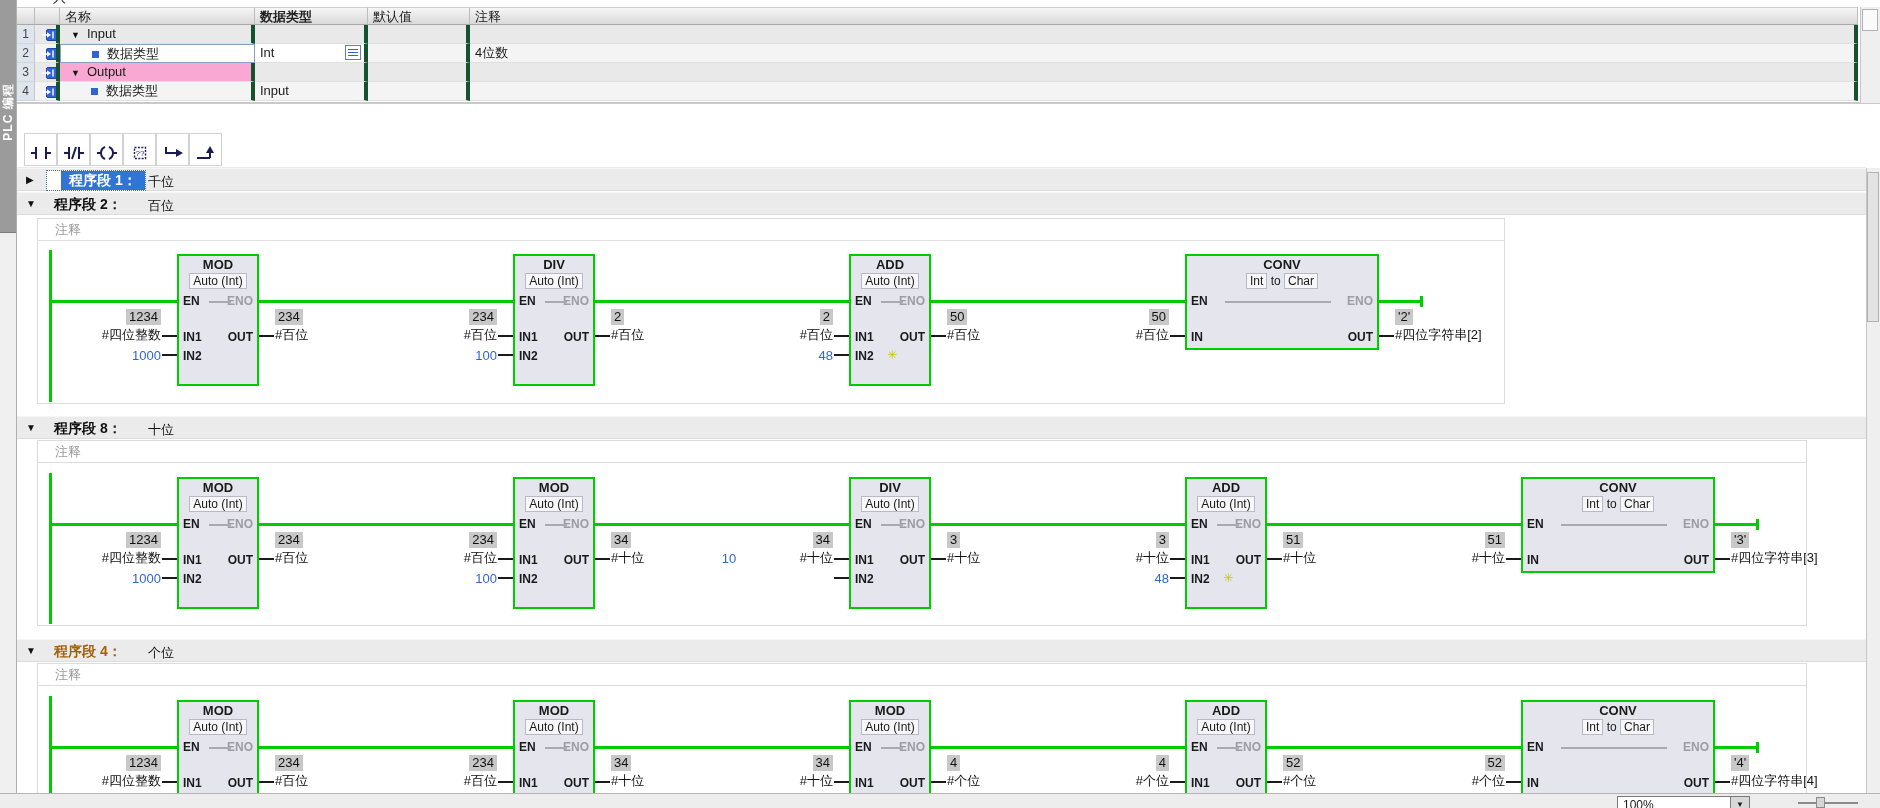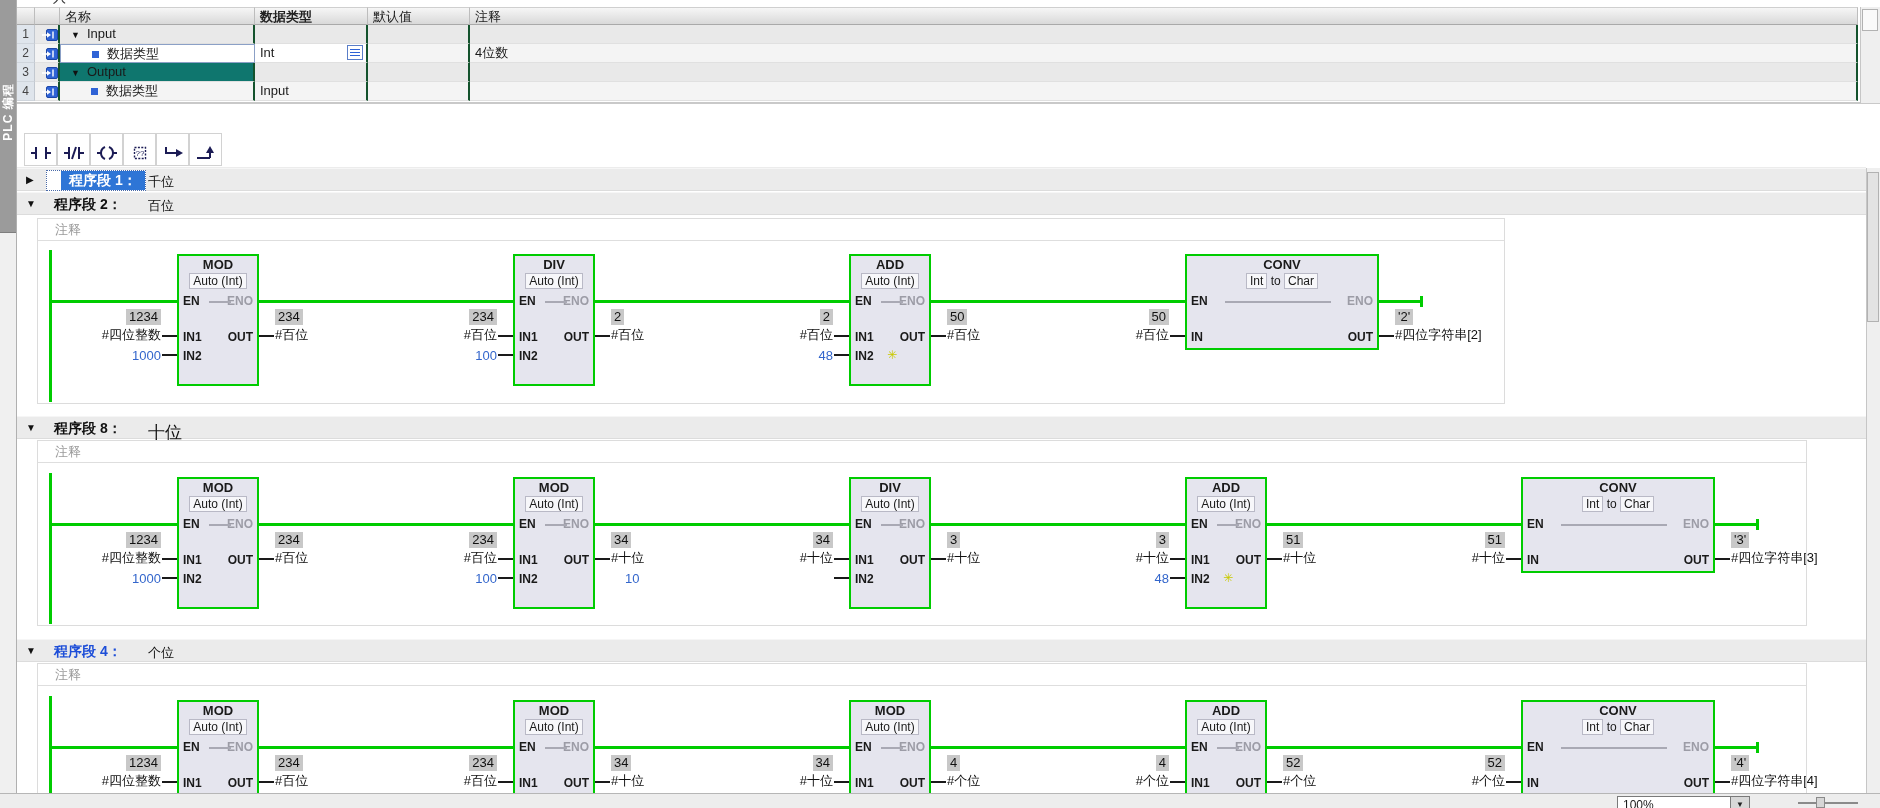--- a/index.html
+++ b/index.html
@@ -3,21 +3,21 @@
 <meta charset="utf-8">
 <style>
   html,body{margin:0;padding:0;background:#fff;}
   #screen{position:relative;width:1880px;height:808px;overflow:hidden;background:#fff;
           font-family:"Liberation Sans","DejaVu Sans",sans-serif;font-size:13px;color:#1a1a1a;}
   .abs{position:absolute;}
   
   .thead{position:absolute;box-sizing:border-box;background:linear-gradient(#f6f6f6,#d9d9d9);
          border-right:1px solid #bdbdbd;border-bottom:1px solid #a9a9a9;border-top:1px solid #cfcfcf;
          line-height:17px;padding-left:5px;font-size:13px;color:#222;overflow:hidden;white-space:nowrap;}
-  .tcell{position:absolute;box-sizing:border-box;border-right:2px solid #14532d;border-bottom:1px solid #e0e0e0;
+  .tcell{position:absolute;box-sizing:border-box;border-right:4px solid #14532d;border-bottom:1px solid #e0e0e0;
          line-height:18px;padding-left:5px;overflow:hidden;white-space:nowrap;}
   .tnum{position:absolute;box-sizing:border-box;background:#dfe5ec;border-right:1px solid #c2c8d0;
         border-bottom:1px solid #cfd5dc;text-align:center;line-height:18px;color:#444;font-size:12px;}
   
   .vbox{background:#c8c8c8;padding:0 3px;line-height:16px;display:inline-block;font-size:13px;color:#111;}
   .operand{font-size:13px;color:#111;line-height:16px;white-space:nowrap;}
   .const{font-size:13px;color:#3366cc;line-height:15px;white-space:nowrap;}
   .boxed{background:#f7f7fa;border:1px solid #b9b9c6;padding:0 3px;line-height:14px;display:inline-block;}
   .wire{position:absolute;background:#00cc00;z-index:2;}
   .stub{position:absolute;background:#1a1a1a;z-index:3;}
@@ -88,21 +88,21 @@
         </span></div>
       <div class="tcell" style="position: absolute; left: 368px; top: 44px; width: 102px; height: 19px; background: rgb(244, 244, 244);"></div>
       <div class="tcell" style="position: absolute; left: 470px; top: 44px; width: 1388px; height: 19px; background: rgb(244, 244, 244);">4位数</div>
       <div class="tnum" style="position: absolute; left: 17px; top: 63px; width: 18px; height: 19px;">3</div>
       <div class="tcell" style="position: absolute; left: 35px; top: 63px; width: 25px; height: 19px; background: rgb(233, 233, 233);"><span style="display:inline-block;margin:3px 0 0 2px;"><svg width="16" height="12" viewBox="0 0 16 12">
             <rect x="4.5" y="0.5" width="11" height="11" rx="1.5" fill="#2f63d6" stroke="#1d47a8"></rect>
             <path d="M0 6h6" stroke="#fff" stroke-width="1.6"></path>
             <path d="M9 6 5 3.2v5.6z" fill="#fff"></path>
             <path d="M11 2.5v7" stroke="#fff" stroke-width="1.4"></path>
           </svg></span></div>
-      <div class="tcell" style="position: absolute; left: 60px; top: 63px; width: 195px; height: 19px; background: #0f766e;"><span style="font-size: 9px; color: rgb(17, 17, 17); margin: 0px 7px 0px 6px;">▼</span><span>Output</span></div>
+      <div class="tcell" style="position: absolute; left: 60px; top: 63px; width: 195px; height: 19px; background: #f9a8d4;"><span style="font-size: 9px; color: rgb(17, 17, 17); margin: 0px 7px 0px 6px;">▼</span><span>Output</span></div>
       <div class="tcell" style="position: absolute; left: 255px; top: 63px; width: 113px; height: 19px; background: rgb(233, 233, 233);"><span></span></div>
       <div class="tcell" style="position: absolute; left: 368px; top: 63px; width: 102px; height: 19px; background: rgb(233, 233, 233);"></div>
       <div class="tcell" style="position: absolute; left: 470px; top: 63px; width: 1388px; height: 19px; background: rgb(233, 233, 233);"></div>
       <div class="tnum" style="position: absolute; left: 17px; top: 82px; width: 18px; height: 19px;">4</div>
       <div class="tcell" style="position: absolute; left: 35px; top: 82px; width: 25px; height: 19px; background: rgb(244, 244, 244);"><span style="display:inline-block;margin:3px 0 0 2px;"><svg width="16" height="12" viewBox="0 0 16 12">
             <rect x="4.5" y="0.5" width="11" height="11" rx="1.5" fill="#2f63d6" stroke="#1d47a8"></rect>
             <path d="M0 6h6" stroke="#fff" stroke-width="1.6"></path>
             <path d="M9 6 5 3.2v5.6z" fill="#fff"></path>
             <path d="M11 2.5v7" stroke="#fff" stroke-width="1.4"></path>
           </svg></span></div>
@@ -240,21 +240,21 @@
         <div style="position: absolute; left: 0px; right: 0px; top: 17px; text-align: center; font-size: 12px;"><span class="boxed">Int</span> <span>to</span> <span class="boxed">Char</span></div>
         <div style="position: absolute; left: 4px; top: 38px; font-weight: bold; font-size: 12px;">EN</div>
         <div style="position: absolute; right: 4px; top: 38px; font-size: 12px; color: rgb(156, 156, 166); font-weight: bold;">ENO</div>
         <div style="position: absolute; left: 38px; top: 45px; width: 106px; height: 2px; background: rgb(169, 169, 180);"></div>
         <div style="position: absolute; left: 4px; top: 74px; font-weight: bold; font-size: 12px;">IN</div>
         <div style="position: absolute; right: 4px; top: 74px; font-weight: bold; font-size: 12px;">OUT</div>
       </div>
       <div style="position: absolute; left: 17px; top: 416px; width: 1849px; height: 23px; background: rgb(235, 235, 235); border-bottom: 1px solid rgb(220, 220, 220); border-top: 1px solid rgb(246, 246, 246); box-sizing: border-box;">
         <div style="position: absolute; left: 9px; top: 5px; font-size: 10px; color: rgb(17, 17, 17);">▼</div>
         <div style="position: absolute; left: 37px; top: 3px; font-weight: bold; font-size: 14px; color: rgb(17, 17, 17);">程序段 8：</div>
-        <div style="position: absolute; left: 131px; top: 4px; font-size: 17px; color: rgb(17, 17, 17);">十位</div>
+        <div style="position: absolute; left: 131px; top: 4px; font-size: 13px; color: rgb(17, 17, 17);">十位</div>
       </div>
       <div style="position: absolute; left: 37px; top: 440px; width: 1770px; height: 186px; border: 1px solid rgb(220, 220, 220); box-sizing: border-box; z-index: 1;"></div>
       <div style="position: absolute; left: 55px; top: 443px; color: rgb(154, 154, 154); font-size: 13px;">注释</div>
       <div style="position: absolute; left: 38px; top: 462px; width: 1768px; height: 1px; background: rgb(222, 222, 222);"></div>
       <div class="wire" style="position: absolute; left: 49px; top: 473px; width: 3px; height: 151px;"></div>
       <div class="wire" style="position: absolute; left: 50px; top: 523px; width: 129px; height: 3px;"></div>
       <div class="wire" style="position: absolute; left: 257px; top: 523px; width: 258px; height: 3px;"></div>
       <div class="wire" style="position: absolute; left: 593px; top: 523px; width: 258px; height: 3px;"></div>
       <div class="wire" style="position: absolute; left: 929px; top: 523px; width: 258px; height: 3px;"></div>
       <div class="wire" style="position: absolute; left: 1265px; top: 523px; width: 258px; height: 3px;"></div>
@@ -292,21 +292,21 @@
         <div style="position: absolute; left: 4px; top: 38px; font-weight: bold; font-size: 12px;">EN</div>
         <div style="position: absolute; right: 4px; top: 38px; font-size: 12px; color: rgb(156, 156, 166); font-weight: bold;">ENO</div>
         <div style="position: absolute; left: 30px; top: 45px; width: 22px; height: 2px; background: rgb(169, 169, 180);"></div>
         <div style="position: absolute; left: 4px; top: 74px; font-weight: bold; font-size: 12px;">IN1</div>
         <div style="position: absolute; right: 4px; top: 74px; font-weight: bold; font-size: 12px;">OUT</div>
         <div style="position: absolute; left: 4px; top: 93px; font-weight: bold; font-size: 12px;">IN2</div>
       </div>
       <div style="position: absolute; left: 625px; top: 532px; width: 208px; text-align: right;"><span class="vbox">34</span></div>
       <div class="operand" style="position: absolute; left: 625px; top: 550px; width: 208px; text-align: right;">#十位</div>
       <div class="stub" style="position: absolute; left: 834px; top: 558px; width: 15px; height: 2px;"></div>
-      <div class="const" style="position: absolute; left: 625px; top: 571px; width: 208px; text-align: left;">10</div>
+      <div class="const" style="position: absolute; left: 625px; top: 551px; width: 208px; text-align: center;">10</div>
       <div class="stub" style="position: absolute; left: 834px; top: 577px; width: 15px; height: 2px;"></div>
       <div style="position: absolute; left: 947px; top: 532px; width: 240px;"><span class="vbox">3</span></div>
       <div class="operand" style="position: absolute; left: 947px; top: 550px; width: 240px;">#十位</div>
       <div class="stub" style="position: absolute; left: 931px; top: 558px; width: 15px; height: 2px;"></div>
       <div style="position: absolute; left: 849px; top: 477px; width: 82px; height: 132px; background: rgb(229, 229, 238); border: 2px solid rgb(0, 204, 0); box-sizing: border-box; z-index: 5;">
         <div style="position: absolute; left: 0px; right: 0px; top: 1px; text-align: center; font-weight: bold; font-size: 13px;">DIV</div>
         <div style="position: absolute; left: 0px; right: 0px; top: 17px; text-align: center; font-size: 12px;"><span class="boxed">Auto (Int)</span></div>
         <div style="position: absolute; left: 4px; top: 38px; font-weight: bold; font-size: 12px;">EN</div>
         <div style="position: absolute; right: 4px; top: 38px; font-size: 12px; color: rgb(156, 156, 166); font-weight: bold;">ENO</div>
         <div style="position: absolute; left: 30px; top: 45px; width: 22px; height: 2px; background: rgb(169, 169, 180);"></div>
@@ -343,21 +343,21 @@
         <div style="position: absolute; left: 0px; right: 0px; top: 1px; text-align: center; font-weight: bold; font-size: 13px;">CONV</div>
         <div style="position: absolute; left: 0px; right: 0px; top: 17px; text-align: center; font-size: 12px;"><span class="boxed">Int</span> <span>to</span> <span class="boxed">Char</span></div>
         <div style="position: absolute; left: 4px; top: 38px; font-weight: bold; font-size: 12px;">EN</div>
         <div style="position: absolute; right: 4px; top: 38px; font-size: 12px; color: rgb(156, 156, 166); font-weight: bold;">ENO</div>
         <div style="position: absolute; left: 38px; top: 45px; width: 106px; height: 2px; background: rgb(169, 169, 180);"></div>
         <div style="position: absolute; left: 4px; top: 74px; font-weight: bold; font-size: 12px;">IN</div>
         <div style="position: absolute; right: 4px; top: 74px; font-weight: bold; font-size: 12px;">OUT</div>
       </div>
       <div style="position: absolute; left: 17px; top: 639px; width: 1849px; height: 23px; background: rgb(235, 235, 235); border-bottom: 1px solid rgb(220, 220, 220); border-top: 1px solid rgb(246, 246, 246); box-sizing: border-box;">
         <div style="position: absolute; left: 9px; top: 5px; font-size: 10px; color: rgb(17, 17, 17);">▼</div>
-        <div style="position: absolute; left: 37px; top: 3px; font-weight: bold; font-size: 14px; color: #1d4ed8;">程序段 4：</div>
+        <div style="position: absolute; left: 37px; top: 3px; font-weight: bold; font-size: 14px; color: #a16207;">程序段 4：</div>
         <div style="position: absolute; left: 131px; top: 4px; font-size: 13px; color: rgb(17, 17, 17);">个位</div>
       </div>
       <div style="position: absolute; left: 37px; top: 663px; width: 1770px; height: 155px; border: 1px solid rgb(220, 220, 220); box-sizing: border-box; z-index: 1;"></div>
       <div style="position: absolute; left: 55px; top: 666px; color: rgb(154, 154, 154); font-size: 13px;">注释</div>
       <div style="position: absolute; left: 38px; top: 685px; width: 1768px; height: 1px; background: rgb(222, 222, 222);"></div>
       <div class="wire" style="position: absolute; left: 49px; top: 696px; width: 3px; height: 112px;"></div>
       <div class="wire" style="position: absolute; left: 50px; top: 746px; width: 129px; height: 3px;"></div>
       <div class="wire" style="position: absolute; left: 257px; top: 746px; width: 258px; height: 3px;"></div>
       <div class="wire" style="position: absolute; left: 593px; top: 746px; width: 258px; height: 3px;"></div>
       <div class="wire" style="position: absolute; left: 929px; top: 746px; width: 258px; height: 3px;"></div>

